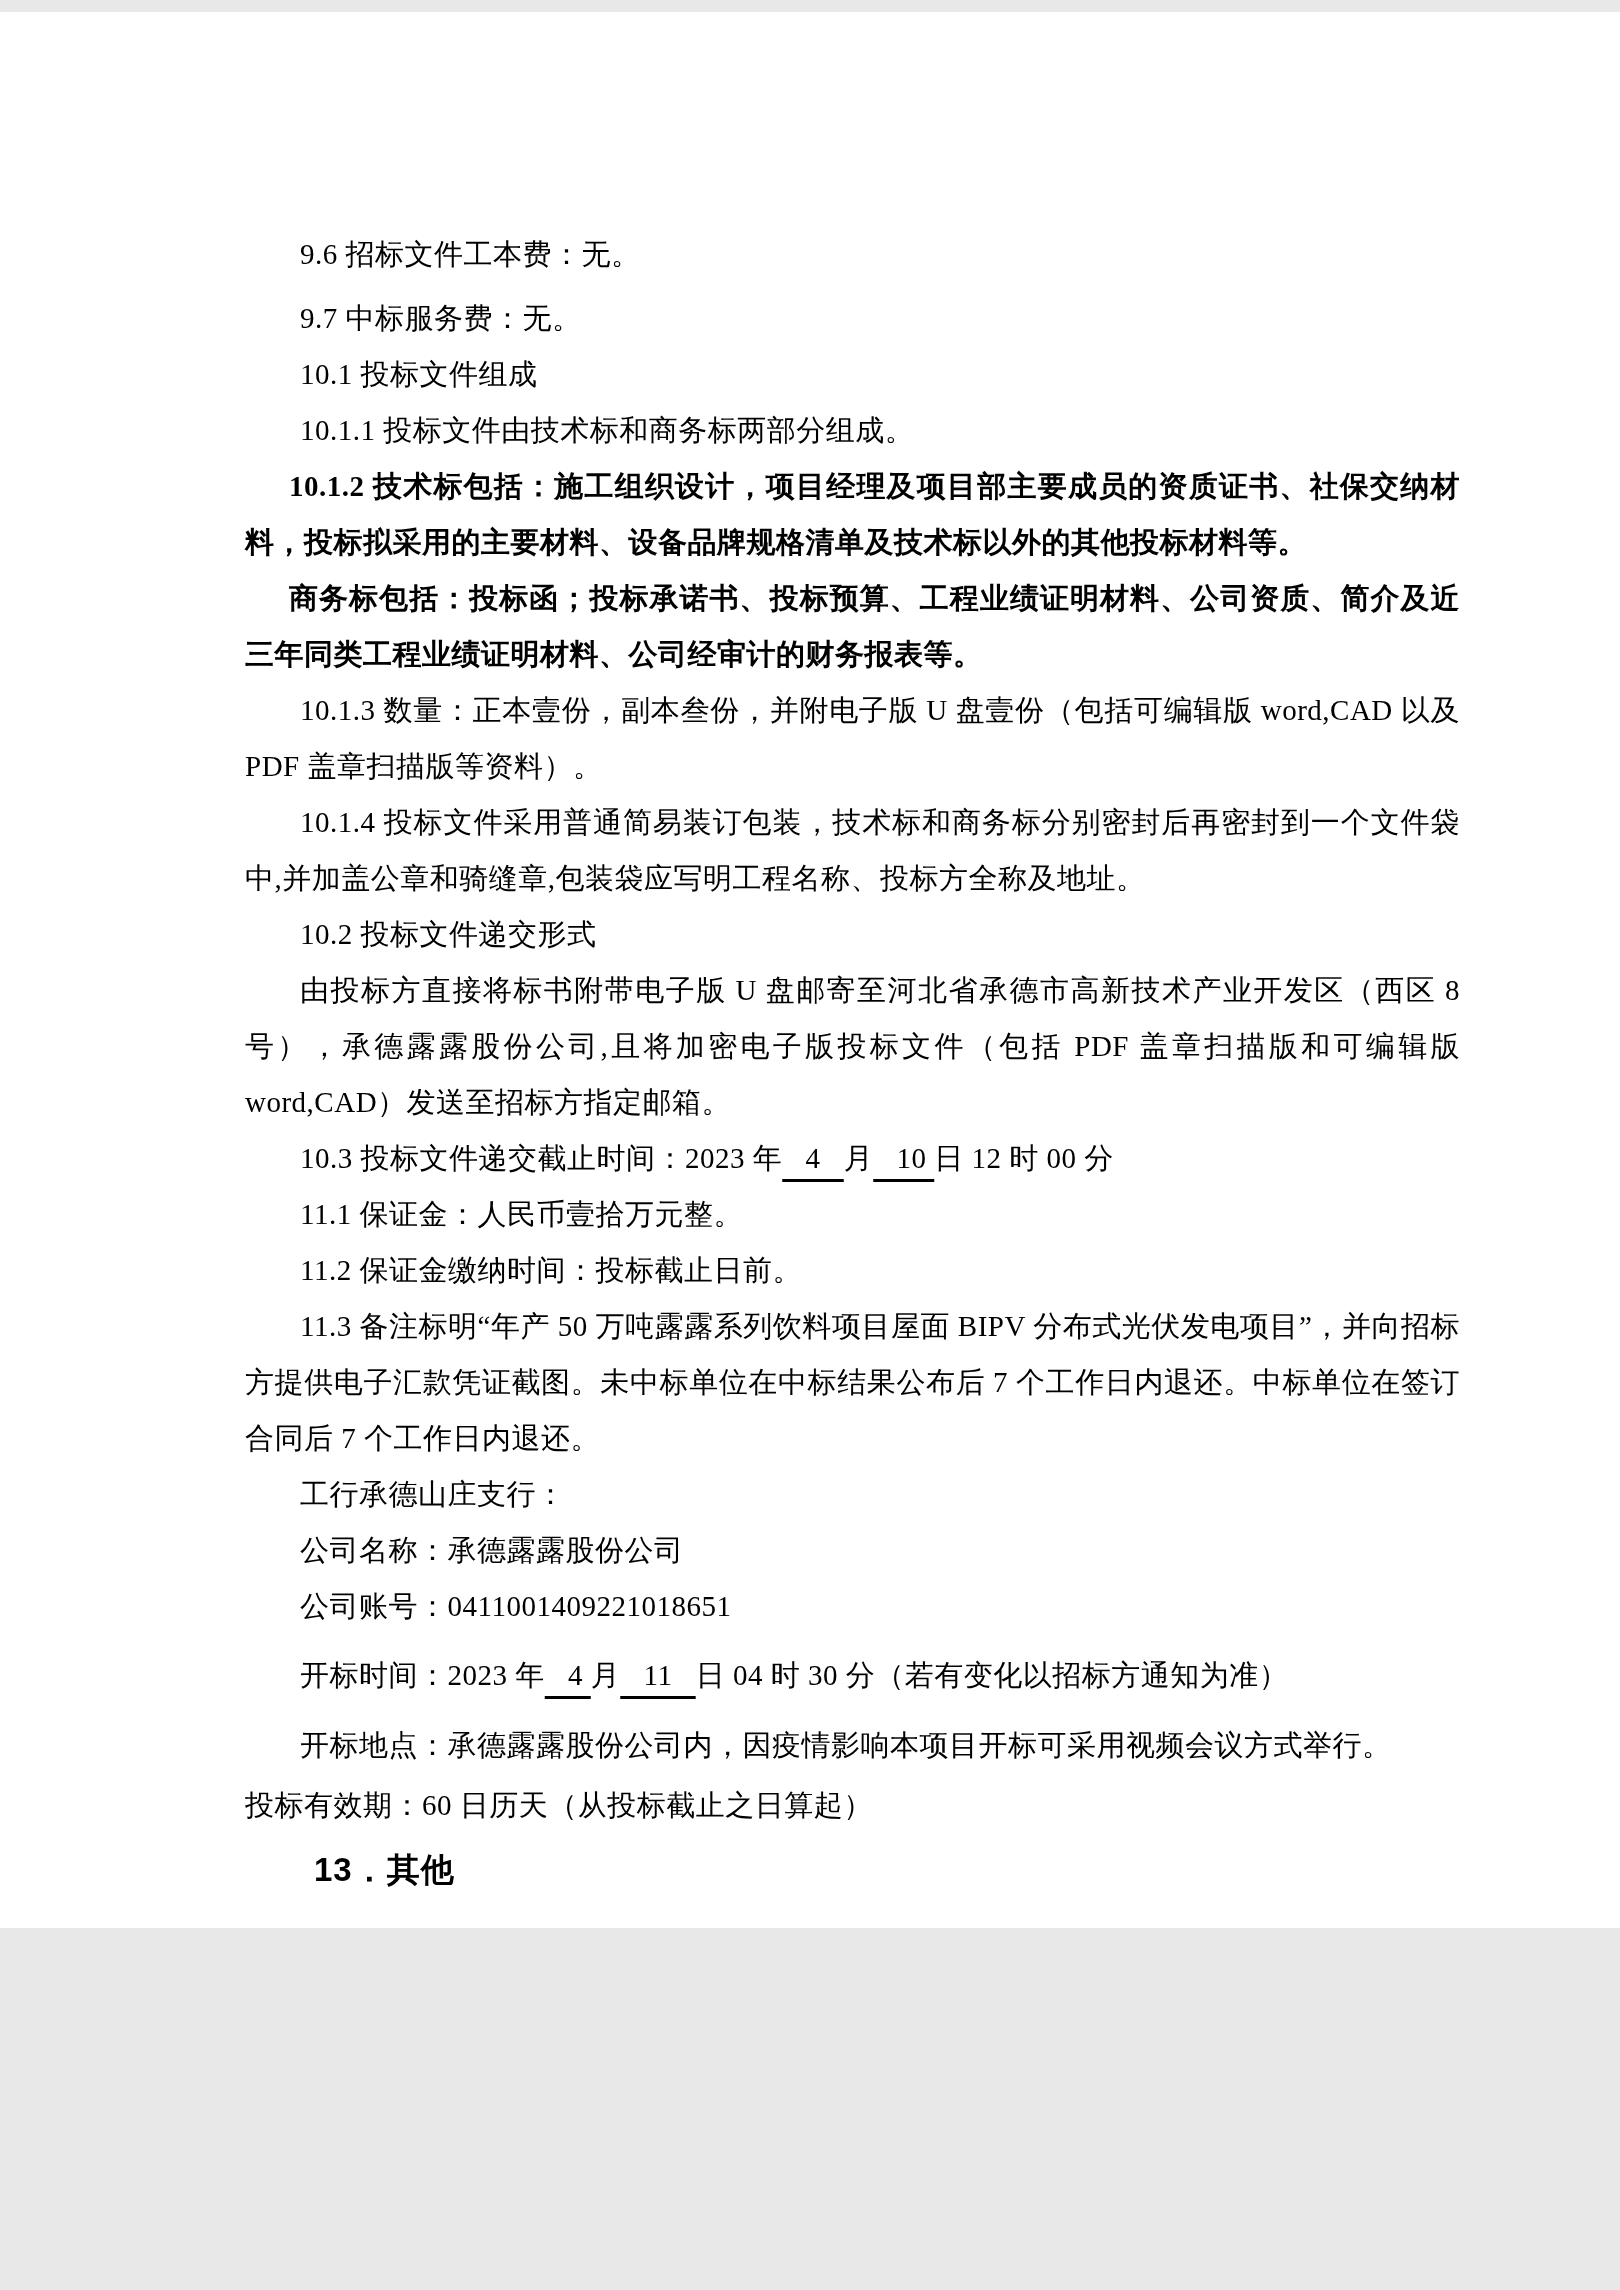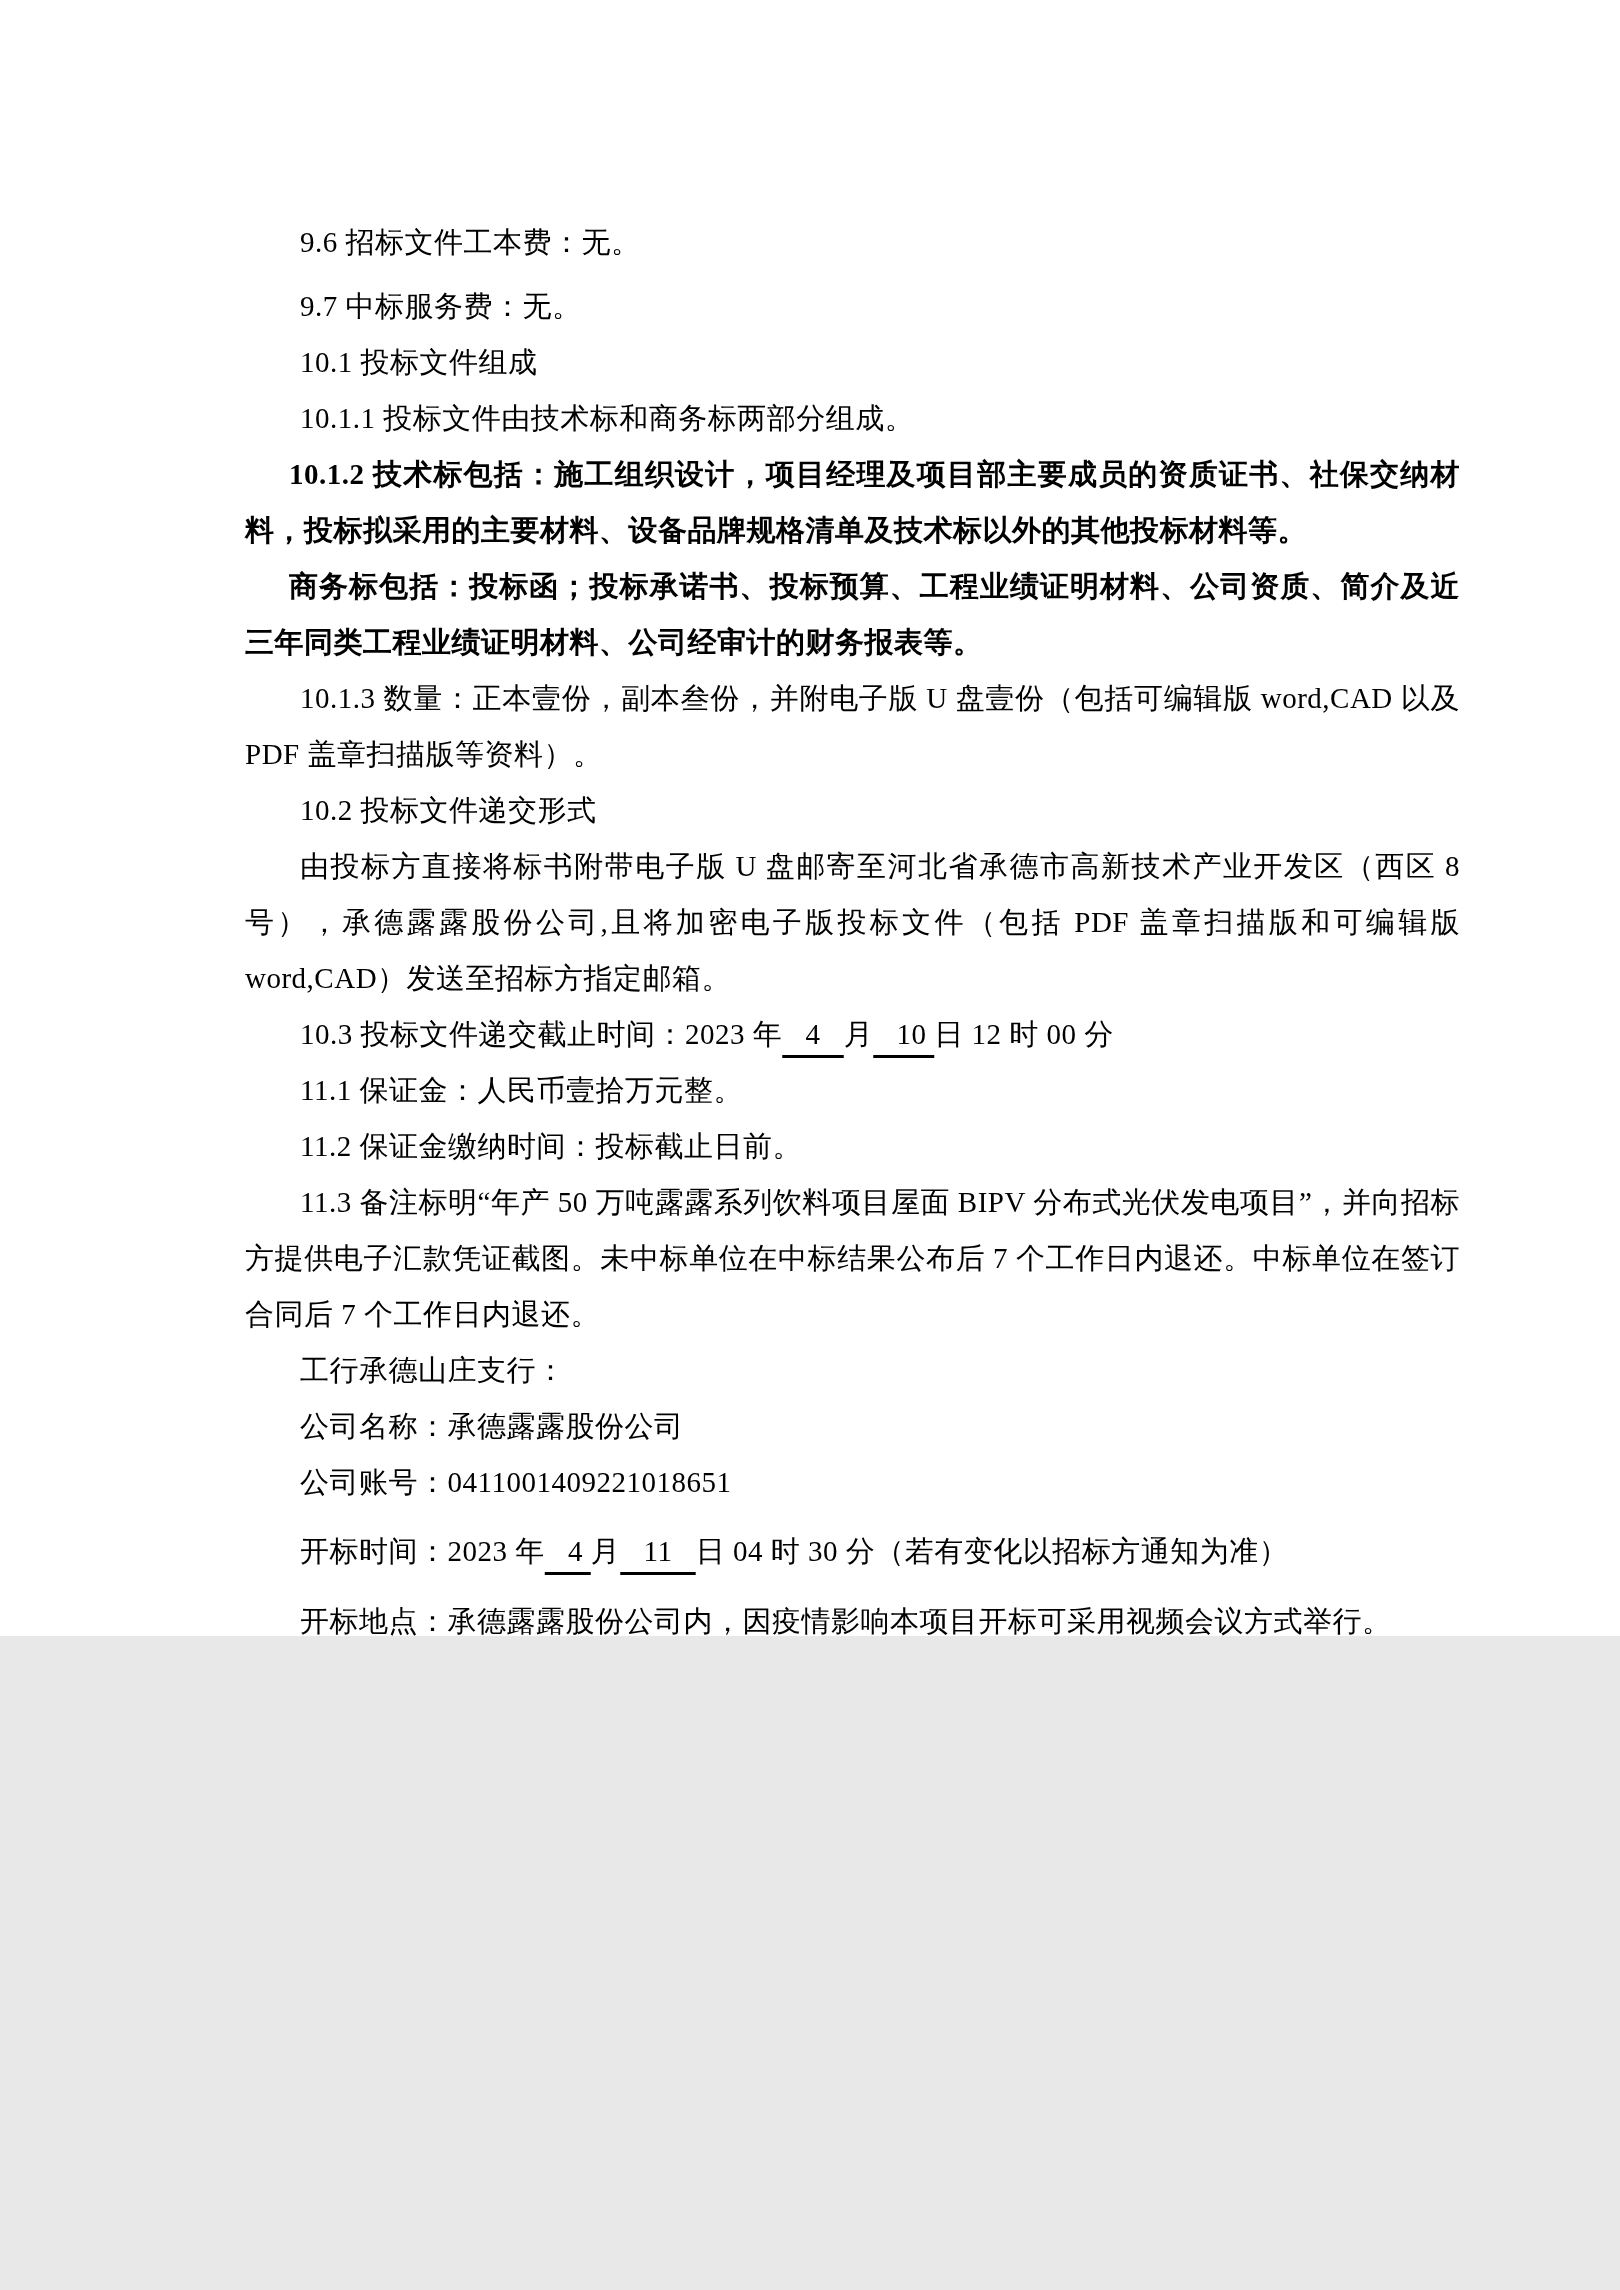--- a/index.html
+++ b/index.html
@@ -1,20 +1,20 @@
 <!DOCTYPE html>
 <html><head>
 <meta charset="utf-8">
 <style>
   html, body { margin: 0; padding: 0; background: #e8e8e8; }
   .page {
     position: relative;
     width: 1620px;
-    height: 1636px;
-    margin: 0 auto;
+    height: 1916px;
+    margin: 12px auto;
     background: #ffffff;
     box-sizing: border-box;
     padding: 214px 160px 0 245px;
     color: #000000;
     font-family: "Liberation Serif", "DejaVu Serif", serif;
     overflow: hidden;
   }
   .body {
     margin: 0;
     font-size: 29px;
@@ -57,20 +57,21 @@
 
   <p class="body ind2 sp-after-small">9.6 招标文件工本费：无。</p>
   <p class="body ind2">9.7 中标服务费：无。</p>
 
 
   <p class="body ind2">10.1 投标文件组成</p>
   <p class="body ind2">10.1.1 投标文件由技术标和商务标两部分组成。</p>
   <p class="body ind15 last-left">10.1.2 技术标包括：施工组织设计，项目经理及项目部主要成员的资质证书、社保交纳材料，投标拟采用的主要材料、设备品牌规格清单及技术标以外的其他投标材料等。</p>
   <p class="body ind15 last-left">商务标包括：投标函；投标承诺书、投标预算、工程业绩证明材料、公司资质、简介及近三年同类工程业绩证明材料、公司经审计的财务报表等。</p>
   <p class="body ind2 last-left">10.1.3 数量：正本壹份，副本叁份，并附电子版 U 盘壹份（包括可编辑版 word,CAD 以及 PDF 盖章扫描版等资料）。</p>
+  <p class="body ind2 last-left">10.1.4 投标文件采用普通简易装订包装，技术标和商务标分别密封后再密封到一个文件袋中,并加盖公章和骑缝章,包装袋应写明工程名称、投标方全称及地址。</p>
   <p class="body ind2">10.2 投标文件递交形式</p>
   <p class="body ind2 last-left">由投标方直接将标书附带电子版 U 盘邮寄至河北省承德市高新技术产业开发区（西区 8 号），承德露露股份公司,且将加密电子版投标文件（包括 PDF 盖章扫描版和可编辑版 word,CAD）发送至招标方指定邮箱。</p>
 
   <p class="body ind2"><span>10.3 投标文件递交截止时间：2023 年</span><span class="u">   4   </span><span>月</span><span class="u">   10 </span><span>日 12 时 00 分</span></p>
 
 
   <p class="body ind2">11.1 保证金：人民币壹拾万元整。</p>
   <p class="body ind2">11.2 保证金缴纳时间：投标截止日前。</p>
   <p class="body ind2 last-left">11.3 备注标明“年产 50 万吨露露系列饮料项目屋面 BIPV 分布式光伏发电项目”，并向招标方提供电子汇款凭证截图。未中标单位在中标结果公布后 7 个工作日内退还。中标单位在签订合同后 7 个工作日内退还。</p>
 

